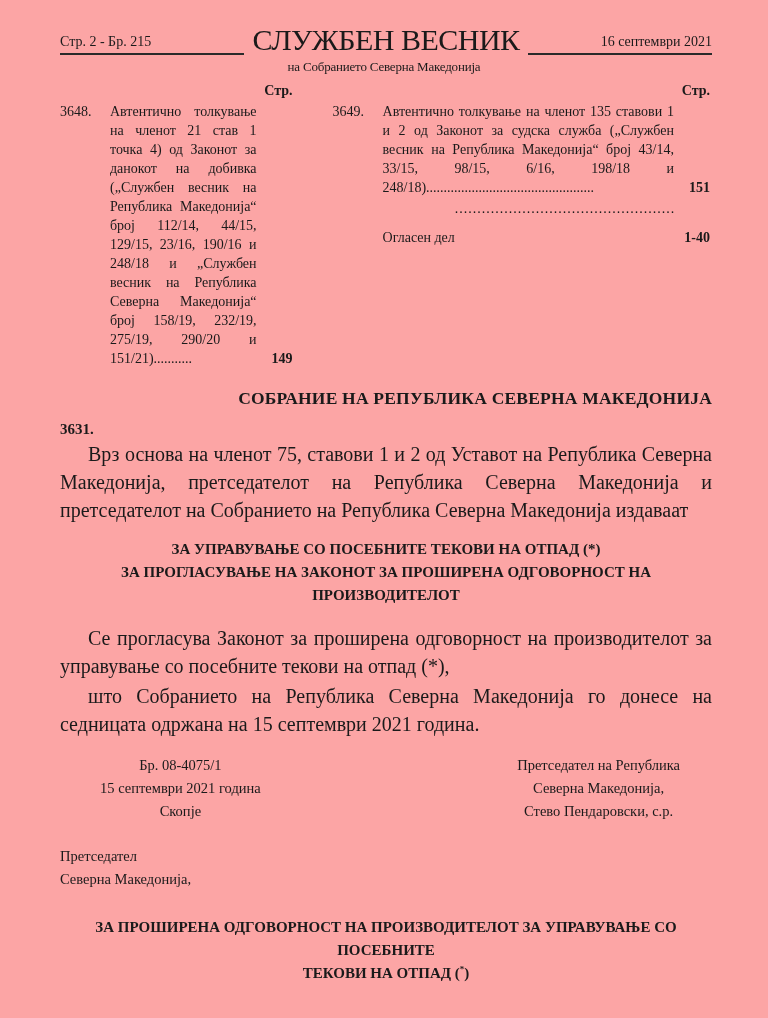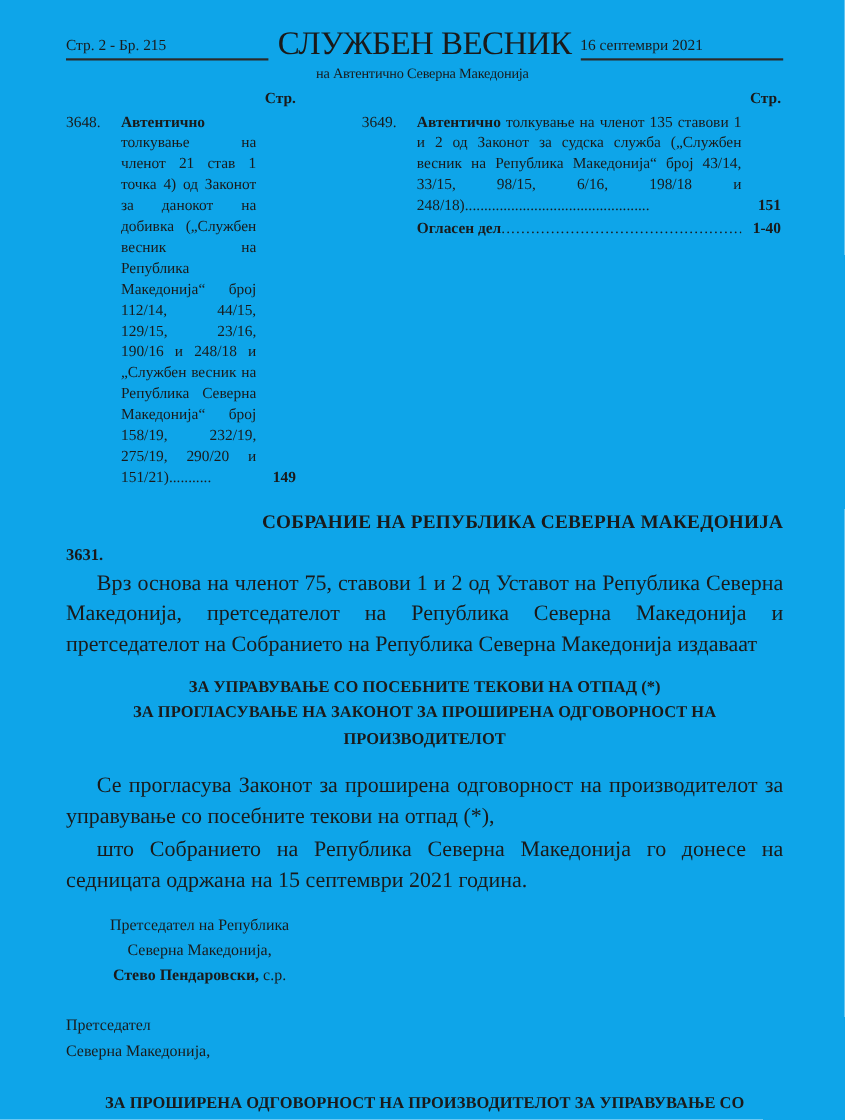--- a/index.html
+++ b/index.html
@@ -2,62 +2,62 @@
 <html><head>
 <meta charset="utf-8">
 <style>
   * { box-sizing: border-box; margin: 0; padding: 0; }
   html, body { background: #ffffff; }
   .page {
     position: relative;
     width: 768px;
     height: 1018px;
     margin: 0 auto;
-    background: #0ea5e9;
+    background: #fca5a5;
     color: #1a1a1a;
     font-family: "Liberation Serif", serif;
     overflow: hidden;
   }
-  .b { font-weight: bold; }
+  .b { font-weight: normal; margin-top: 29px; }
   sup.fn { font-size: 9px; vertical-align: super; line-height: 0; }
 
   
   .masthead {
     display: flex;
     align-items: flex-end;
     margin: 26px 56px 0 60px;
   }
   .mh-side {
     flex: 1;
     border-bottom: 2px solid #2a2a2a;
     padding-bottom: 3px;
     font-size: 14px;
     white-space: nowrap;
   }
   .mh-left { text-align: left; }
-  .mh-right { }
+  .mh-right { text-align: right; }
   .mh-title {
     font-size: 30px;
     line-height: 0.95;
     padding: 0 8px;
     white-space: nowrap;
     letter-spacing: -0.5px;
   }
   .mh-subtitle {
     text-align: center;
     font-size: 13px;
     margin-top: 4px;
     letter-spacing: -0.2px;
   }
 
   
   .toc {
     display: grid;
     grid-template-columns: 1fr 1fr;
-    column-gap: 60px;
+    column-gap: 40px;
     margin: 6px 58px 0 60px;
     font-size: 14px;
     line-height: 1.36;
   }
   .toc-col-header { text-align: right; font-weight: bold; }
   .toc-entry { display: flex; margin-top: 2px; }
   .toc-num { width: 50px; flex: none; }
   .toc-text { flex: 1; text-align: justify; }
   .toc-page { width: 36px; flex: none; text-align: right; font-weight: bold; align-self: flex-end; }
   .toc-inline { display: flex; }
@@ -107,21 +107,21 @@
 </head>
 <body>
 
 <div class="page">
 
   <div class="masthead">
     <div class="mh-side mh-left">Стр. 2 - Бр. 215</div>
     <div class="mh-title">СЛУЖБЕН ВЕСНИК</div>
     <div class="mh-side mh-right">16 септември 2021</div>
   </div>
-  <div class="mh-subtitle">на Автентично Северна Македонија</div>
+  <div class="mh-subtitle">на Собранието Северна Македонија</div>
 
   <div class="toc">
     <div class="toc-col">
       <div class="toc-col-header">Стр.</div>
       <div class="toc-entry">
         <div class="toc-num">3648.</div>
         <div class="toc-text"><span class="b">Автентично</span><span> толкување на членот 21 став 1 точка 4) од Законот за данокот на добивка („Службен весник на Република Македонија“ број 112/14, 44/15, 129/15, 23/16, 190/16 и 248/18 и „Службен весник на Република Северна Македонија“ број 158/19, 232/19, 275/19, 290/20 и 151/21)...........</span></div>
         <div class="toc-page">149</div>
       </div>
     </div>
@@ -149,20 +149,25 @@
 
   <div class="center-heading">
     <div>ЗА УПРАВУВАЊЕ СО ПОСЕБНИТЕ ТЕКОВИ НА ОТПАД (*)</div>
     <div>ЗА ПРОГЛАСУВАЊЕ НА ЗАКОНОТ ЗА ПРОШИРЕНА ОДГОВОРНОСТ НА ПРОИЗВОДИТЕЛОТ</div>
   </div>
   <div class="para mt16">Се прогласува Законот за проширена одговорност на производителот за управување со посебните текови на отпад (*),</div>
   <div class="para">што Собранието на Република Северна Македонија го донесе на седницата одржана на 15 септември 2021 година.</div>
 
   <div class="sig-row">
     <div class="sig-block">
+      <div>Бр. 08-4075/1</div>
+      <div>15 септември 2021 година</div>
+      <div>Скопје</div>
+    </div>
+    <div class="sig-block">
       <div>Претседател на Република</div>
       <div>Северна Македонија,</div>
       <div><span class="b">Стево Пендаровски,</span><span> с.р.</span></div>
     </div>
   </div>
 
   <div class="sig-center">
     <div>Претседател</div>
     <div>Северна Македонија,</div>
   </div>

